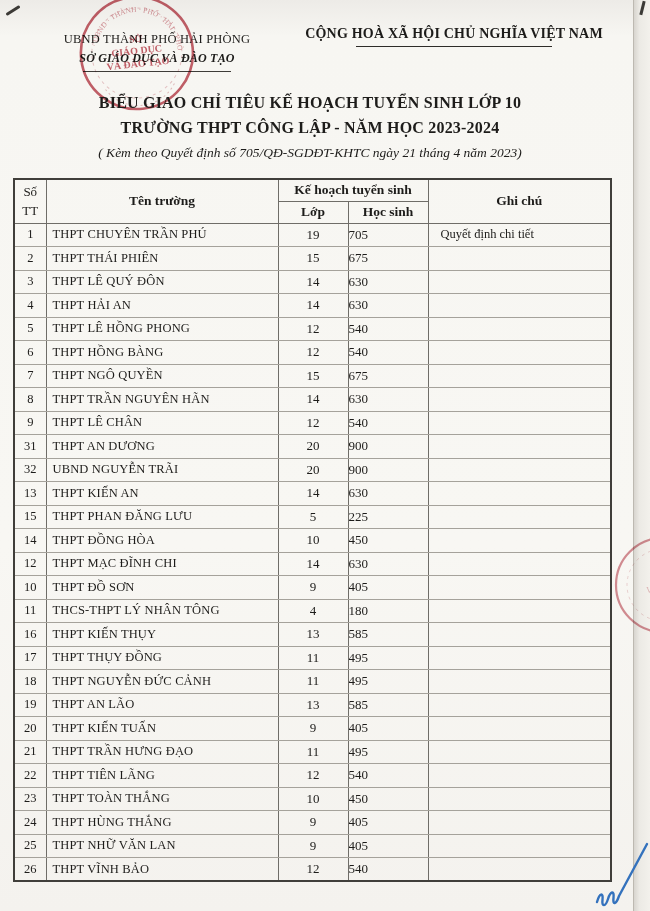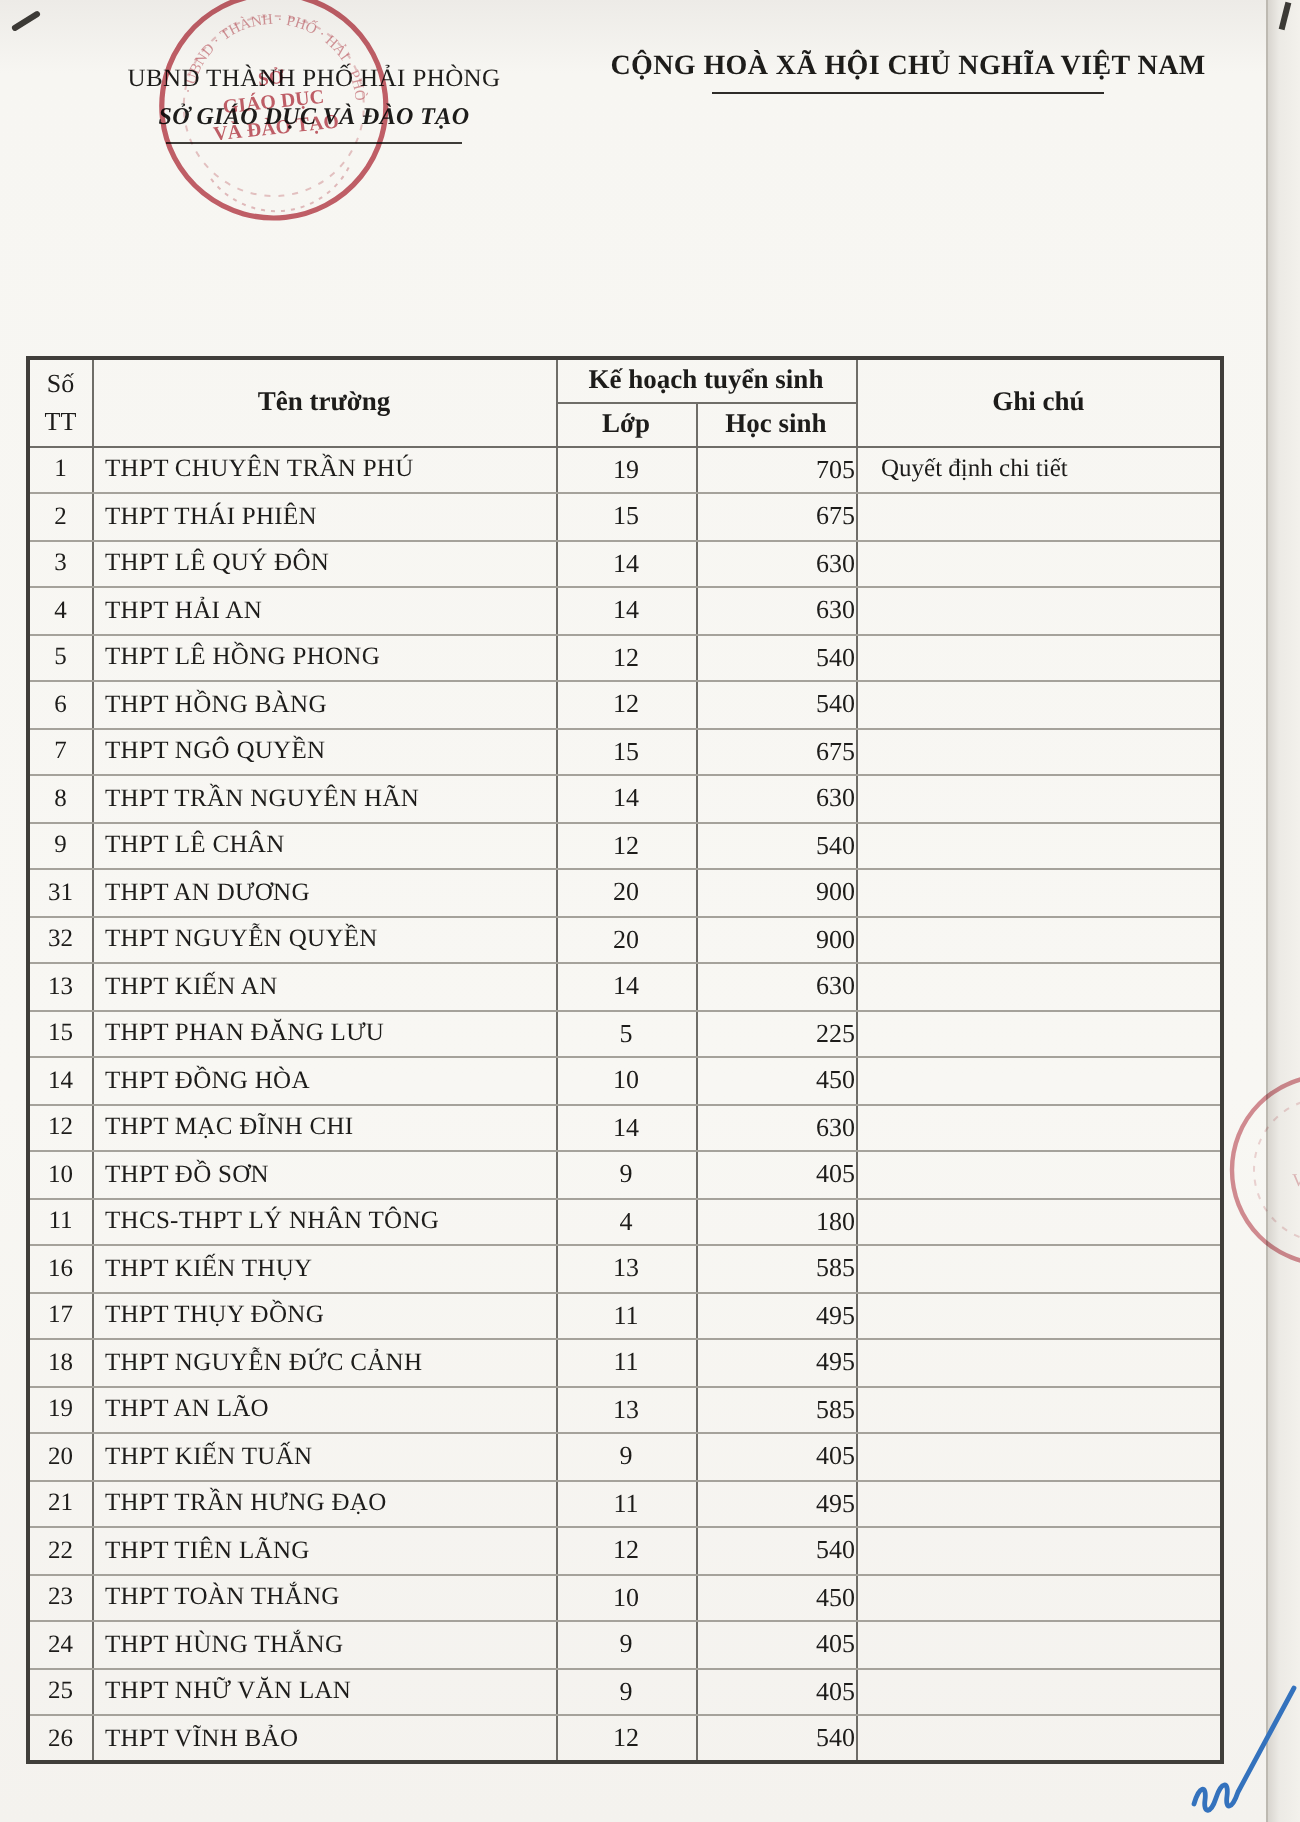--- a/index.html
+++ b/index.html
@@ -48,21 +48,21 @@
   .doc-table th, .doc-table td { border:1px solid #6f6d68; overflow:hidden; white-space:nowrap; }
   .doc-table td { border-top-color:#a5a29b; border-bottom-color:#a5a29b; }
   .doc-table thead th { font-size:13.5px; text-align:center; vertical-align:middle; }
   th.h-plain { font-weight:bold; }
   .h-no span { display:block; line-height:19px; font-size:13px; font-weight:normal; }
   .doc-table thead tr { height:22px; }
   .doc-table tbody tr { height:23.5px; }
   td.no       { text-align:center; font-size:12.5px; }
   td.name     { font-size:12.5px; padding-left:6px; letter-spacing:.15px; }
   td.classes  { text-align:center; font-size:13px; }
-  td.students { text-align:right; font-size:13px; }
+  td.students { text-align:left; font-size:13px; }
   td.note     { font-size:12.5px; padding-left:12px; }
 </style>
 </head>
 <body>
 
 <div class="page">
 
   <div class="fold-band"></div>
   <div class="artifact tl"></div>
   <div class="artifact tr"></div>
@@ -84,20 +84,25 @@
     <path id="arcTop" d="M 26 63 A 41 41 0 1 1 108 63" fill="none"></path>
     <text font-size="7.5" fill="#b02a38" opacity=".55" font-family="Liberation Serif, serif">
       <textPath href="#arcTop" startOffset="8%">· UBND · THÀNH · PHỐ · HẢI · PHÒNG ·</textPath>
     </text>
     <text x="67" y="52" text-anchor="middle" font-size="9.5" font-weight="bold" fill="#b02a38" opacity=".85" font-family="Liberation Serif, serif">SỞ</text>
     <text x="67" y="64" text-anchor="middle" font-size="10" font-weight="bold" fill="#b02a38" opacity=".85" font-family="Liberation Serif, serif">GIÁO DỤC</text>
     <text x="67" y="77" text-anchor="middle" font-size="10" font-weight="bold" fill="#b02a38" opacity=".85" font-family="Liberation Serif, serif">VÀ ĐÀO TẠO</text>
     <path d="M 32 96 A 41 41 0 0 0 102 96" fill="none" stroke="#b02a38" stroke-width="1" opacity=".35" stroke-dasharray="2 3"></path>
   </svg>
 
+  <div class="title-block">
+    <div class="title-l1">BIỂU GIAO CHỈ TIÊU KẾ HOẠCH TUYỂN SINH LỚP 10</div>
+    <div class="title-l2">TRƯỜNG THPT CÔNG LẬP - NĂM HỌC 2023-2024</div>
+    <div class="subtitle">( Kèm theo Quyết định số 705/QĐ-SGDĐT-KHTC ngày 21 tháng 4 năm 2023)</div>
+  </div>
 
   <table class="doc-table">
     <colgroup>
       <col style="width:32px">
         <col style="width:232px">
         <col style="width:70px">
         <col style="width:80px">
         <col style="width:183px">
     </colgroup>
     <thead>
@@ -181,21 +186,21 @@
         </tr>
         <tr>
           <td class="no">31</td>
           <td class="name">THPT AN DƯƠNG</td>
           <td class="classes">20</td>
           <td class="students">900</td>
           <td class="note"></td>
         </tr>
         <tr>
           <td class="no">32</td>
-          <td class="name">THPT NGUYỄN QUYỀN</td>
+          <td class="name">UBND NGUYỄN TRÃI</td>
           <td class="classes">20</td>
           <td class="students">900</td>
           <td class="note"></td>
         </tr>
         <tr>
           <td class="no">13</td>
           <td class="name">THPT KIẾN AN</td>
           <td class="classes">14</td>
           <td class="students">630</td>
           <td class="note"></td>

